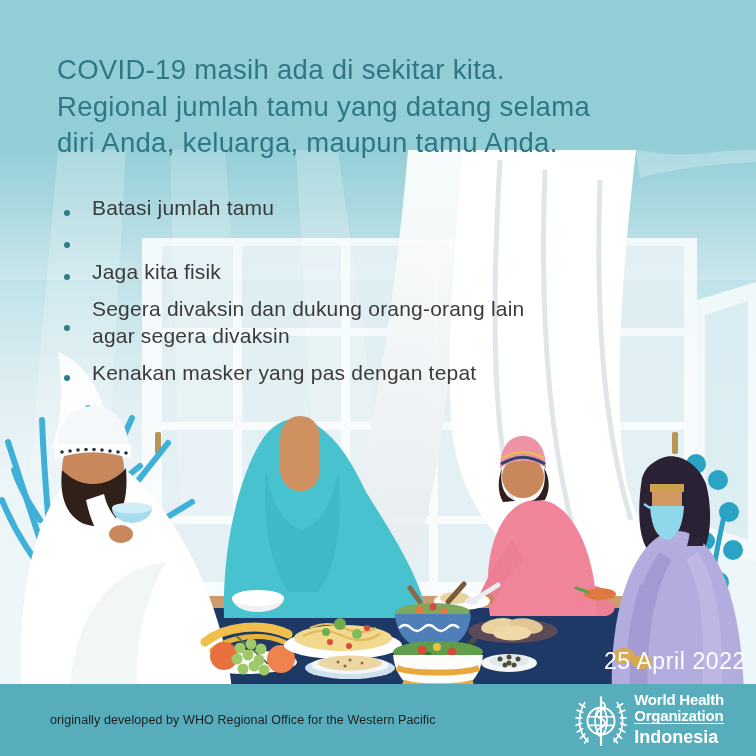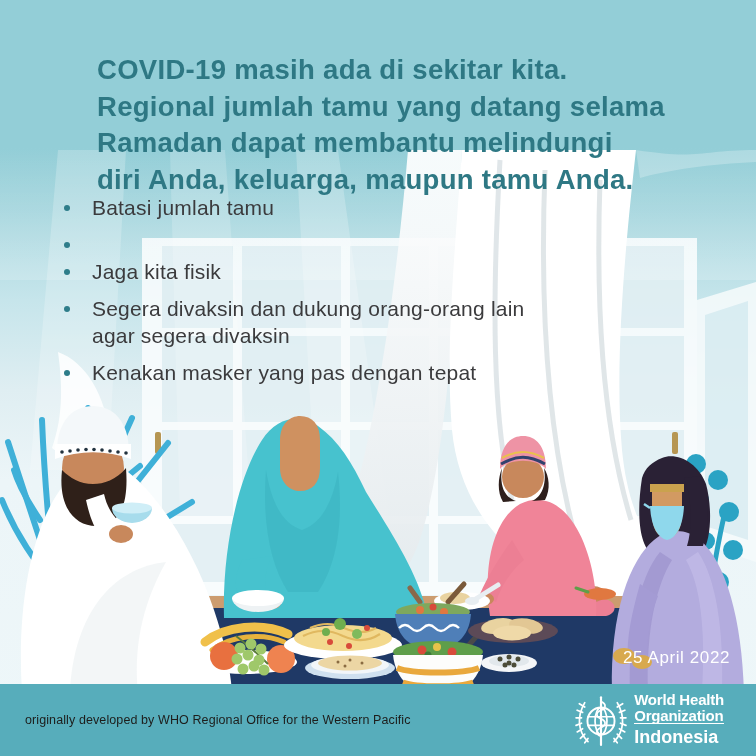--- a/index.html
+++ b/index.html
@@ -9,43 +9,42 @@
     background:linear-gradient(180deg,
       var(--top-background,#93ced7) 0px,
       var(--top-background,#93ced7) 148px,
       #a6d6de 215px,#c6e5eb 300px,#dfeef2 390px,#ecf5f8 480px,#eef7f9 756px);
   }
   .scene{position:absolute;inset:0;width:100%;height:100%;}
 
   .title{position:absolute;left:57px;top:52px;z-index:3;}
   .title-line{
     color:var(--title-text,#2e7884);
-    font-size:27.5px;font-weight:bold;line-height:36.5px;letter-spacing:.3px;
+    font-size:27.5px;font-weight:normal;line-height:36.5px;letter-spacing:.3px;
     white-space:nowrap;
-    margin-left:40px;
   }
 
   .bullets{position:absolute;left:64px;top:194px;z-index:3;margin:0;padding:0;list-style:none;width:620px;}
-  .bullet{display:flex;align-items:flex-start;margin-bottom:10px;}
+  .bullet{display:flex;align-items:center;margin-bottom:10px;}
   .dot{flex:0 0 auto;width:6px;height:6px;border-radius:50%;
     background:var(--bullet-marker,#2e7d8a);margin:11px 22px 0 0;}
   .bullet-text{
     color:var(--body-text,#3b3b3d);font-size:21px;line-height:27px;
     letter-spacing:.2px;white-space:pre-line;
   }
 
-  .date{position:absolute;right:26px;top:648px;z-index:4;
-    color:#fff;font-size:17px;letter-spacing:.6px;margin-left:8px;}
+  .date{position:absolute;right:10px;top:648px;z-index:4;
+    color:#fff;font-size:23px;letter-spacing:.6px;margin-left:8px;}
 
   .footer{position:absolute;left:0;right:0;bottom:0;height:72px;z-index:5;
     background:var(--footer-band,#57adbb);display:flex;align-items:center;justify-content:space-between;}
   .footer::before{content:"";position:absolute;inset:0;
     background:radial-gradient(95% 130% at 20% 195%, rgba(10,60,80,.10) 0 58%, transparent 59%);
     pointer-events:none;}
-  .footer-left{position:relative;padding-left:23px;padding-top:2px;}
+  .footer-left{position:relative;padding-left:48px;padding-top:2px;}
   .credit{color:var(--credit-text,#1d1d1b);font-size:12.5px;letter-spacing:.1px;margin-bottom:3px;margin-left:2px;}
   .hashtags{display:flex;gap:36px;margin-left:-6px;}
   .hashtags span{color:#fff;font-size:21.5px;font-weight:400;letter-spacing:1.2px;}
 
   .who{position:relative;display:flex;align-items:center;gap:7px;padding-right:32px;}
   .emblem{width:52px;height:52px;}
   .who-text{display:flex;flex-direction:column;color:#fff;}
   .who-name div{font-size:15px;font-weight:bold;line-height:15.5px;letter-spacing:-.2px;}
   .who-country{font-size:18px;font-weight:bold;border-top:1.6px solid #fff;margin-top:0;padding-top:3px;}
 </style>
@@ -295,21 +294,20 @@
       <ellipse cx="526" cy="626" rx="17" ry="7.5" fill="#e2c794" transform="rotate(8 526 626)"></ellipse>
       <ellipse cx="512" cy="633" rx="19" ry="7.5" fill="#efd9a8"></ellipse>
       <ellipse cx="600" cy="594" rx="16" ry="6" fill="#e07840"></ellipse>
       <path d="M588,592 L576,588" stroke="#5f9e4a" stroke-width="3" stroke-linecap="round"></path>
     </g>
   </svg>
 
   <header class="title">
     <div class="title-line">COVID-19 masih ada di sekitar kita.</div>
     <div class="title-line">Regional jumlah tamu yang datang selama</div>
-    <div class="title-line">Ramadan dapat membantu melindungi</div>
     <div class="title-line">diri Anda, keluarga, maupun tamu Anda.</div>
   </header>
 
   <ul class="bullets">
     <li class="bullet">
       <span class="dot"></span>
       <span class="bullet-text">Batasi jumlah tamu</span>
     </li>
     <li class="bullet">
       <span class="dot"></span>

